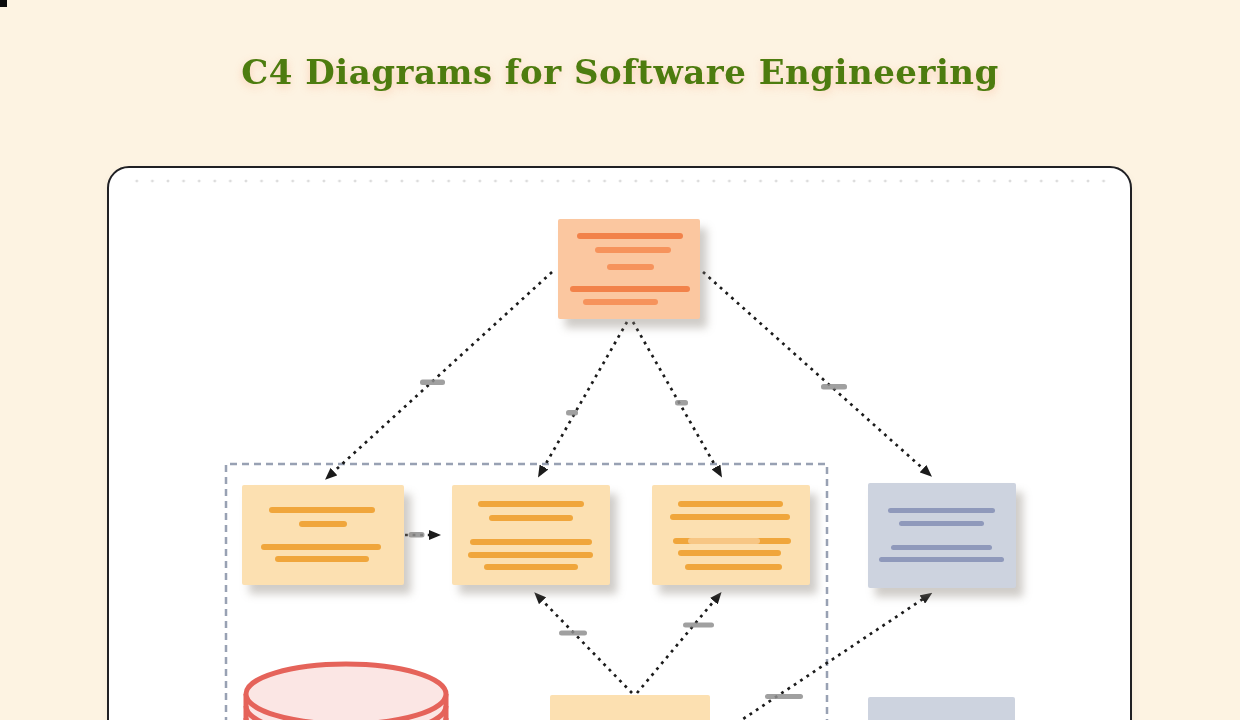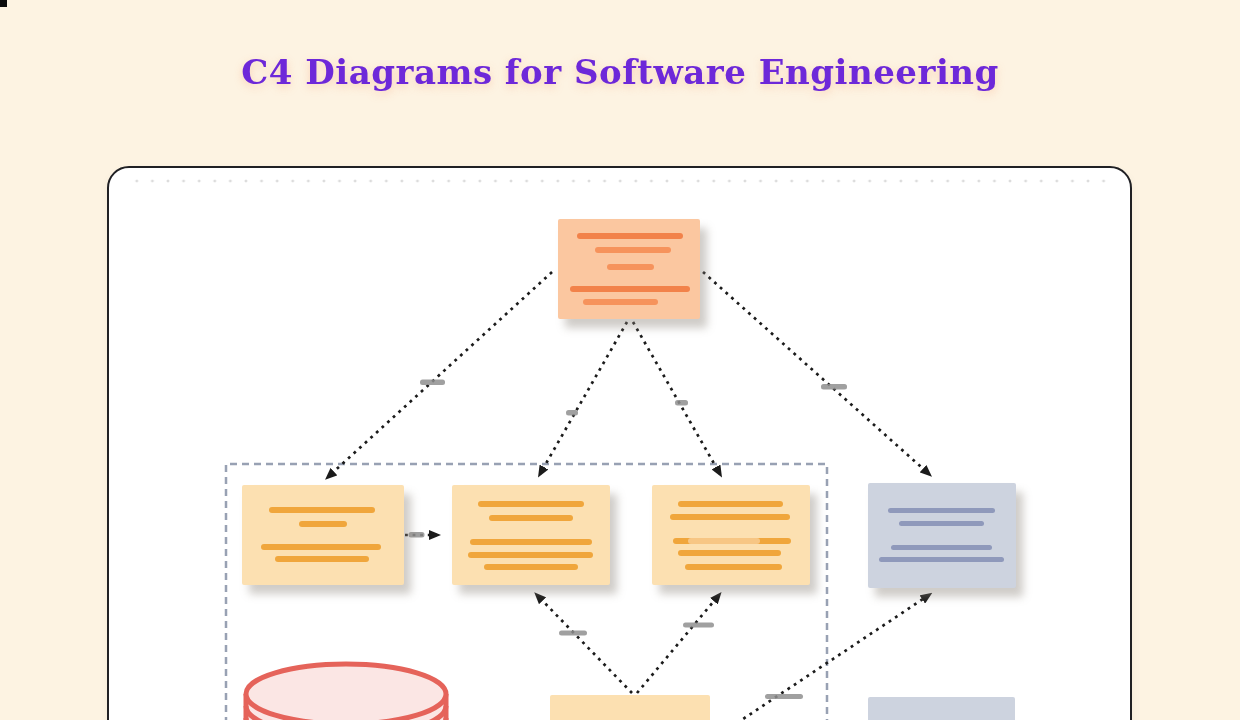--- a/index.html
+++ b/index.html
@@ -4,21 +4,21 @@
 <style>
   html,body{margin:0;padding:0;}
   body{
     width:1240px;height:720px;overflow:hidden;position:relative;
     background:#FDF3E2;
     font-family:"DejaVu Serif","Liberation Serif",serif;
   }
   .corner-mark{position:absolute;left:0;top:0;width:7px;height:7px;background:#0B0B0B;}
   .title{
     position:absolute;left:0;top:52px;width:100%;margin:0;text-align:center;
-    font-size:34px;font-weight:700;letter-spacing:.5px;color:#6d28d9;
+    font-size:34px;font-weight:700;letter-spacing:.5px;color:#4d7c0f;
     text-shadow:0 3px 8px rgba(246,160,118,.38);
   }
   .card{
     position:absolute;left:107px;top:166px;width:1021px;height:640px;
     background:#FFFFFF;border:2.5px solid #202024;border-radius:22px;
     box-shadow:0 4px 10px rgba(0,0,0,.05);
   }
   .dot-row{
     position:absolute;left:20px;right:20px;top:11px;height:4px;
     background-image:radial-gradient(circle 1.6px,#DCDCDC 1.2px,transparent 1.7px);

